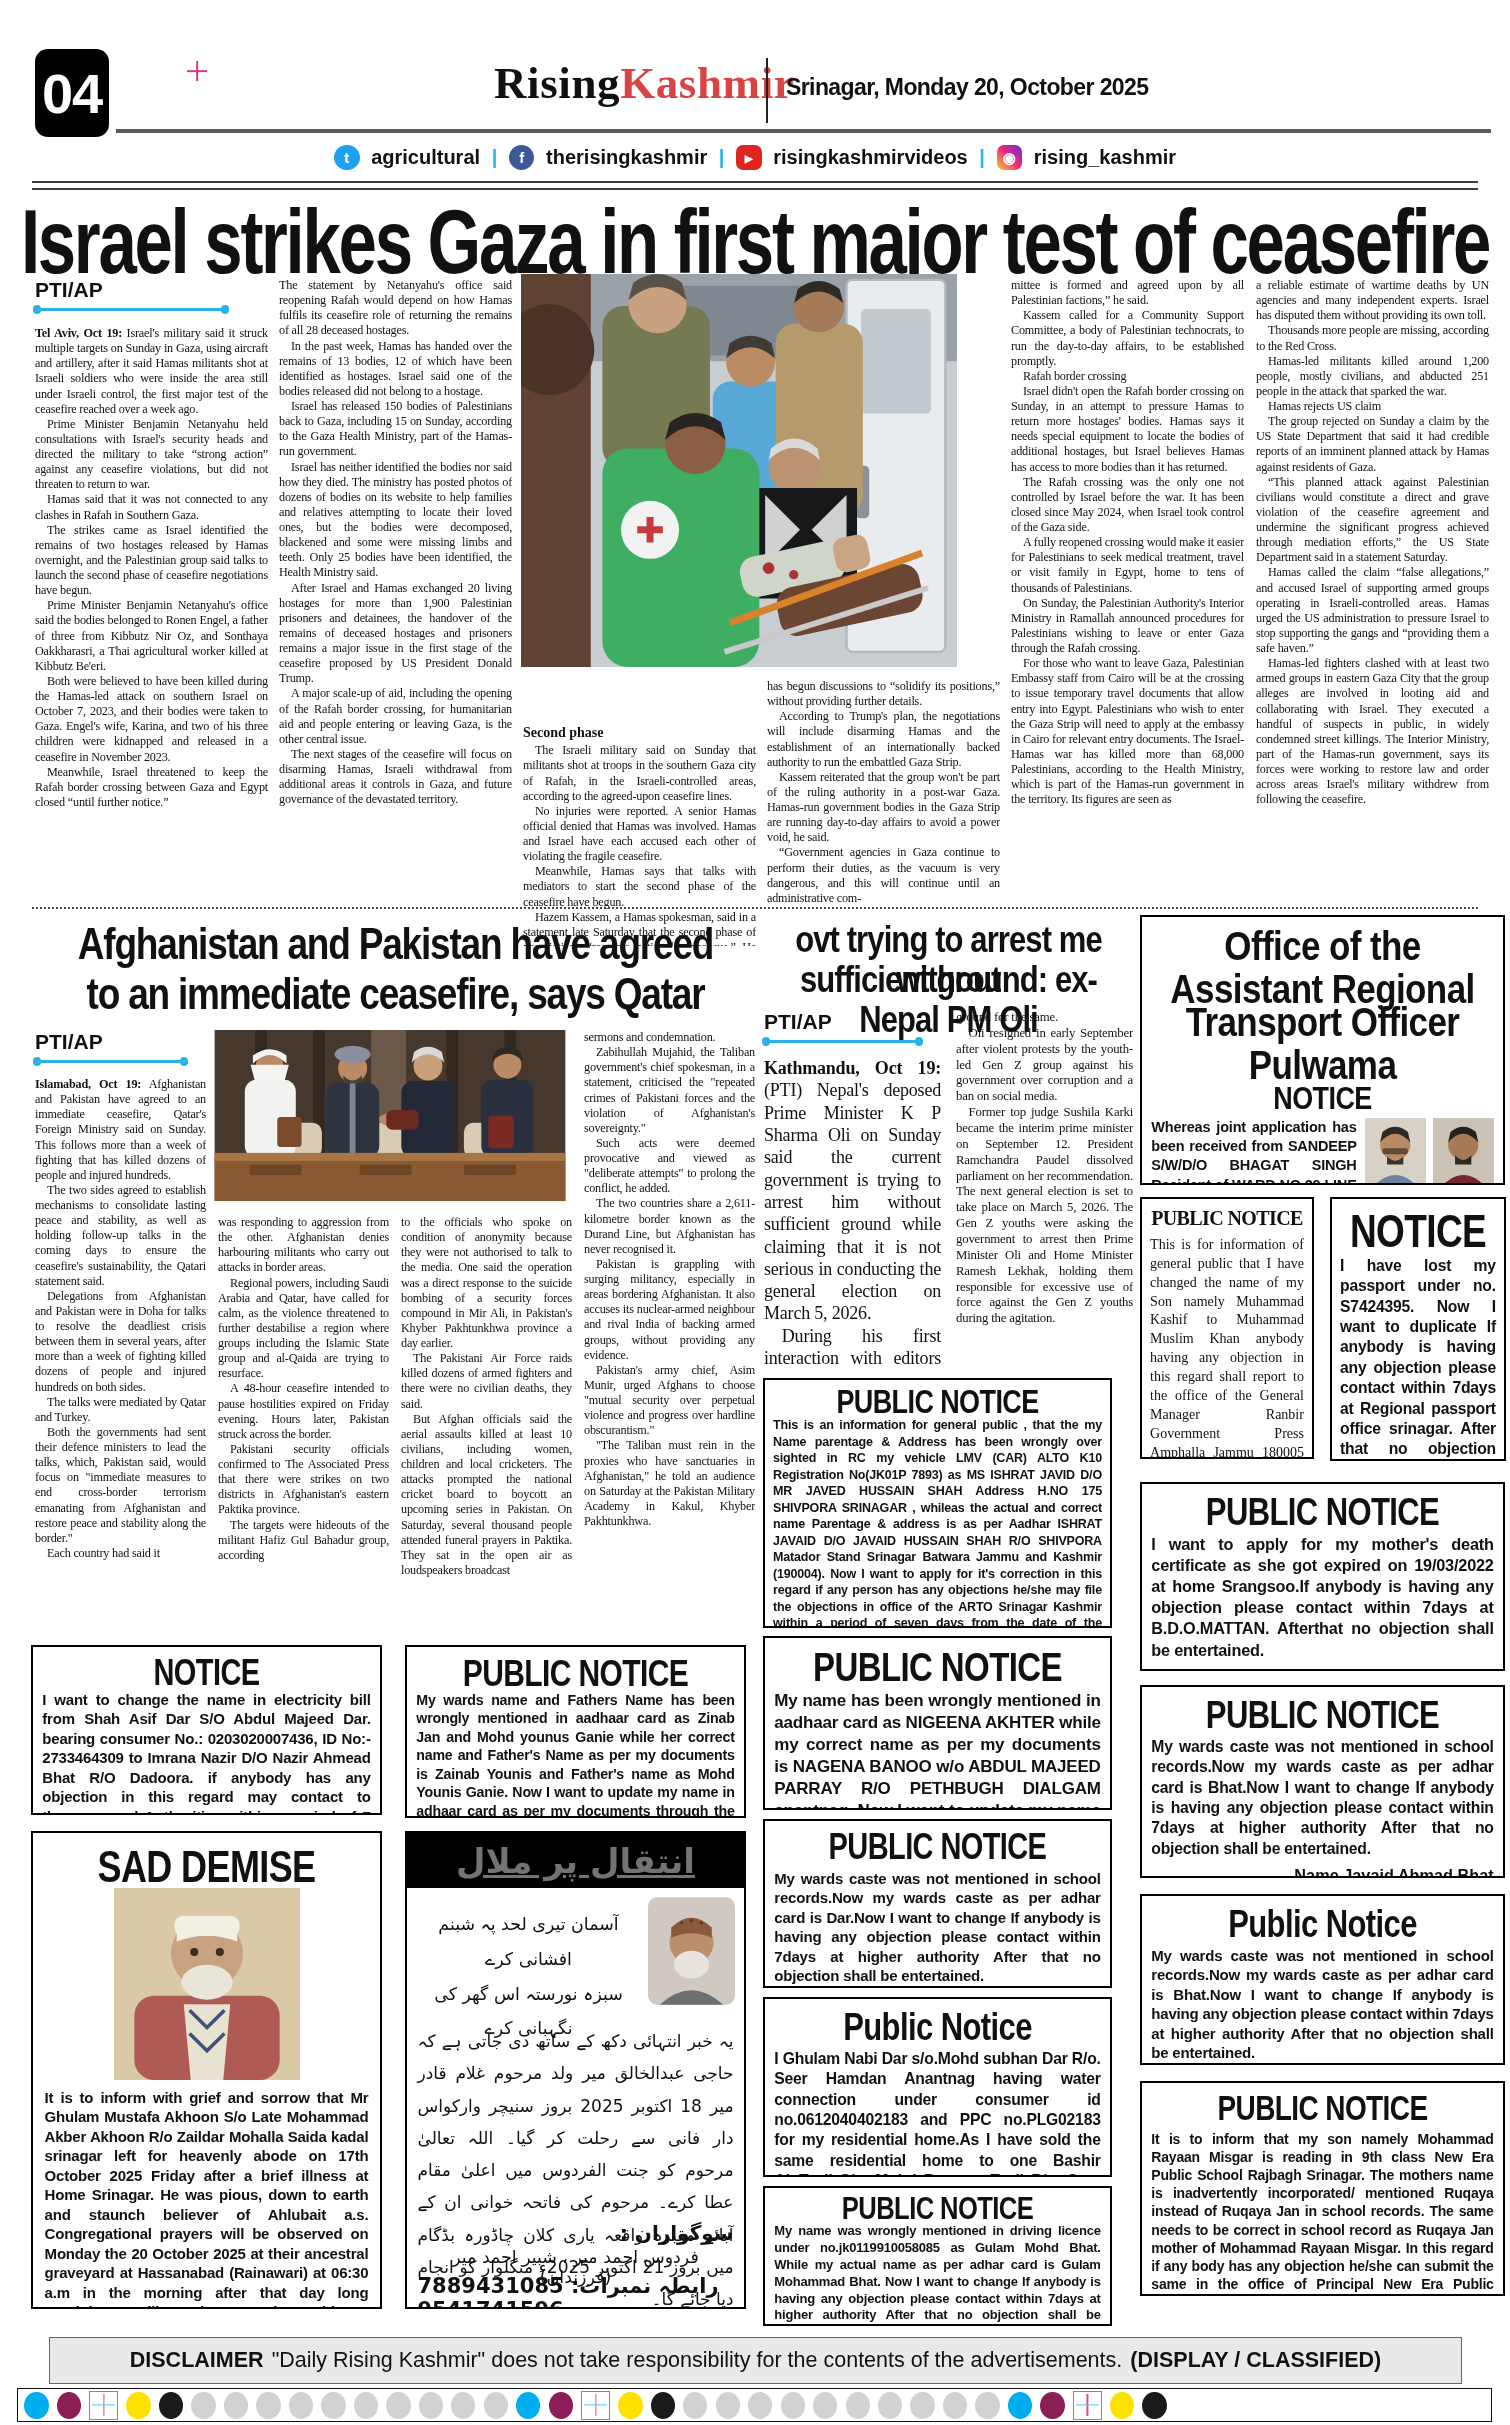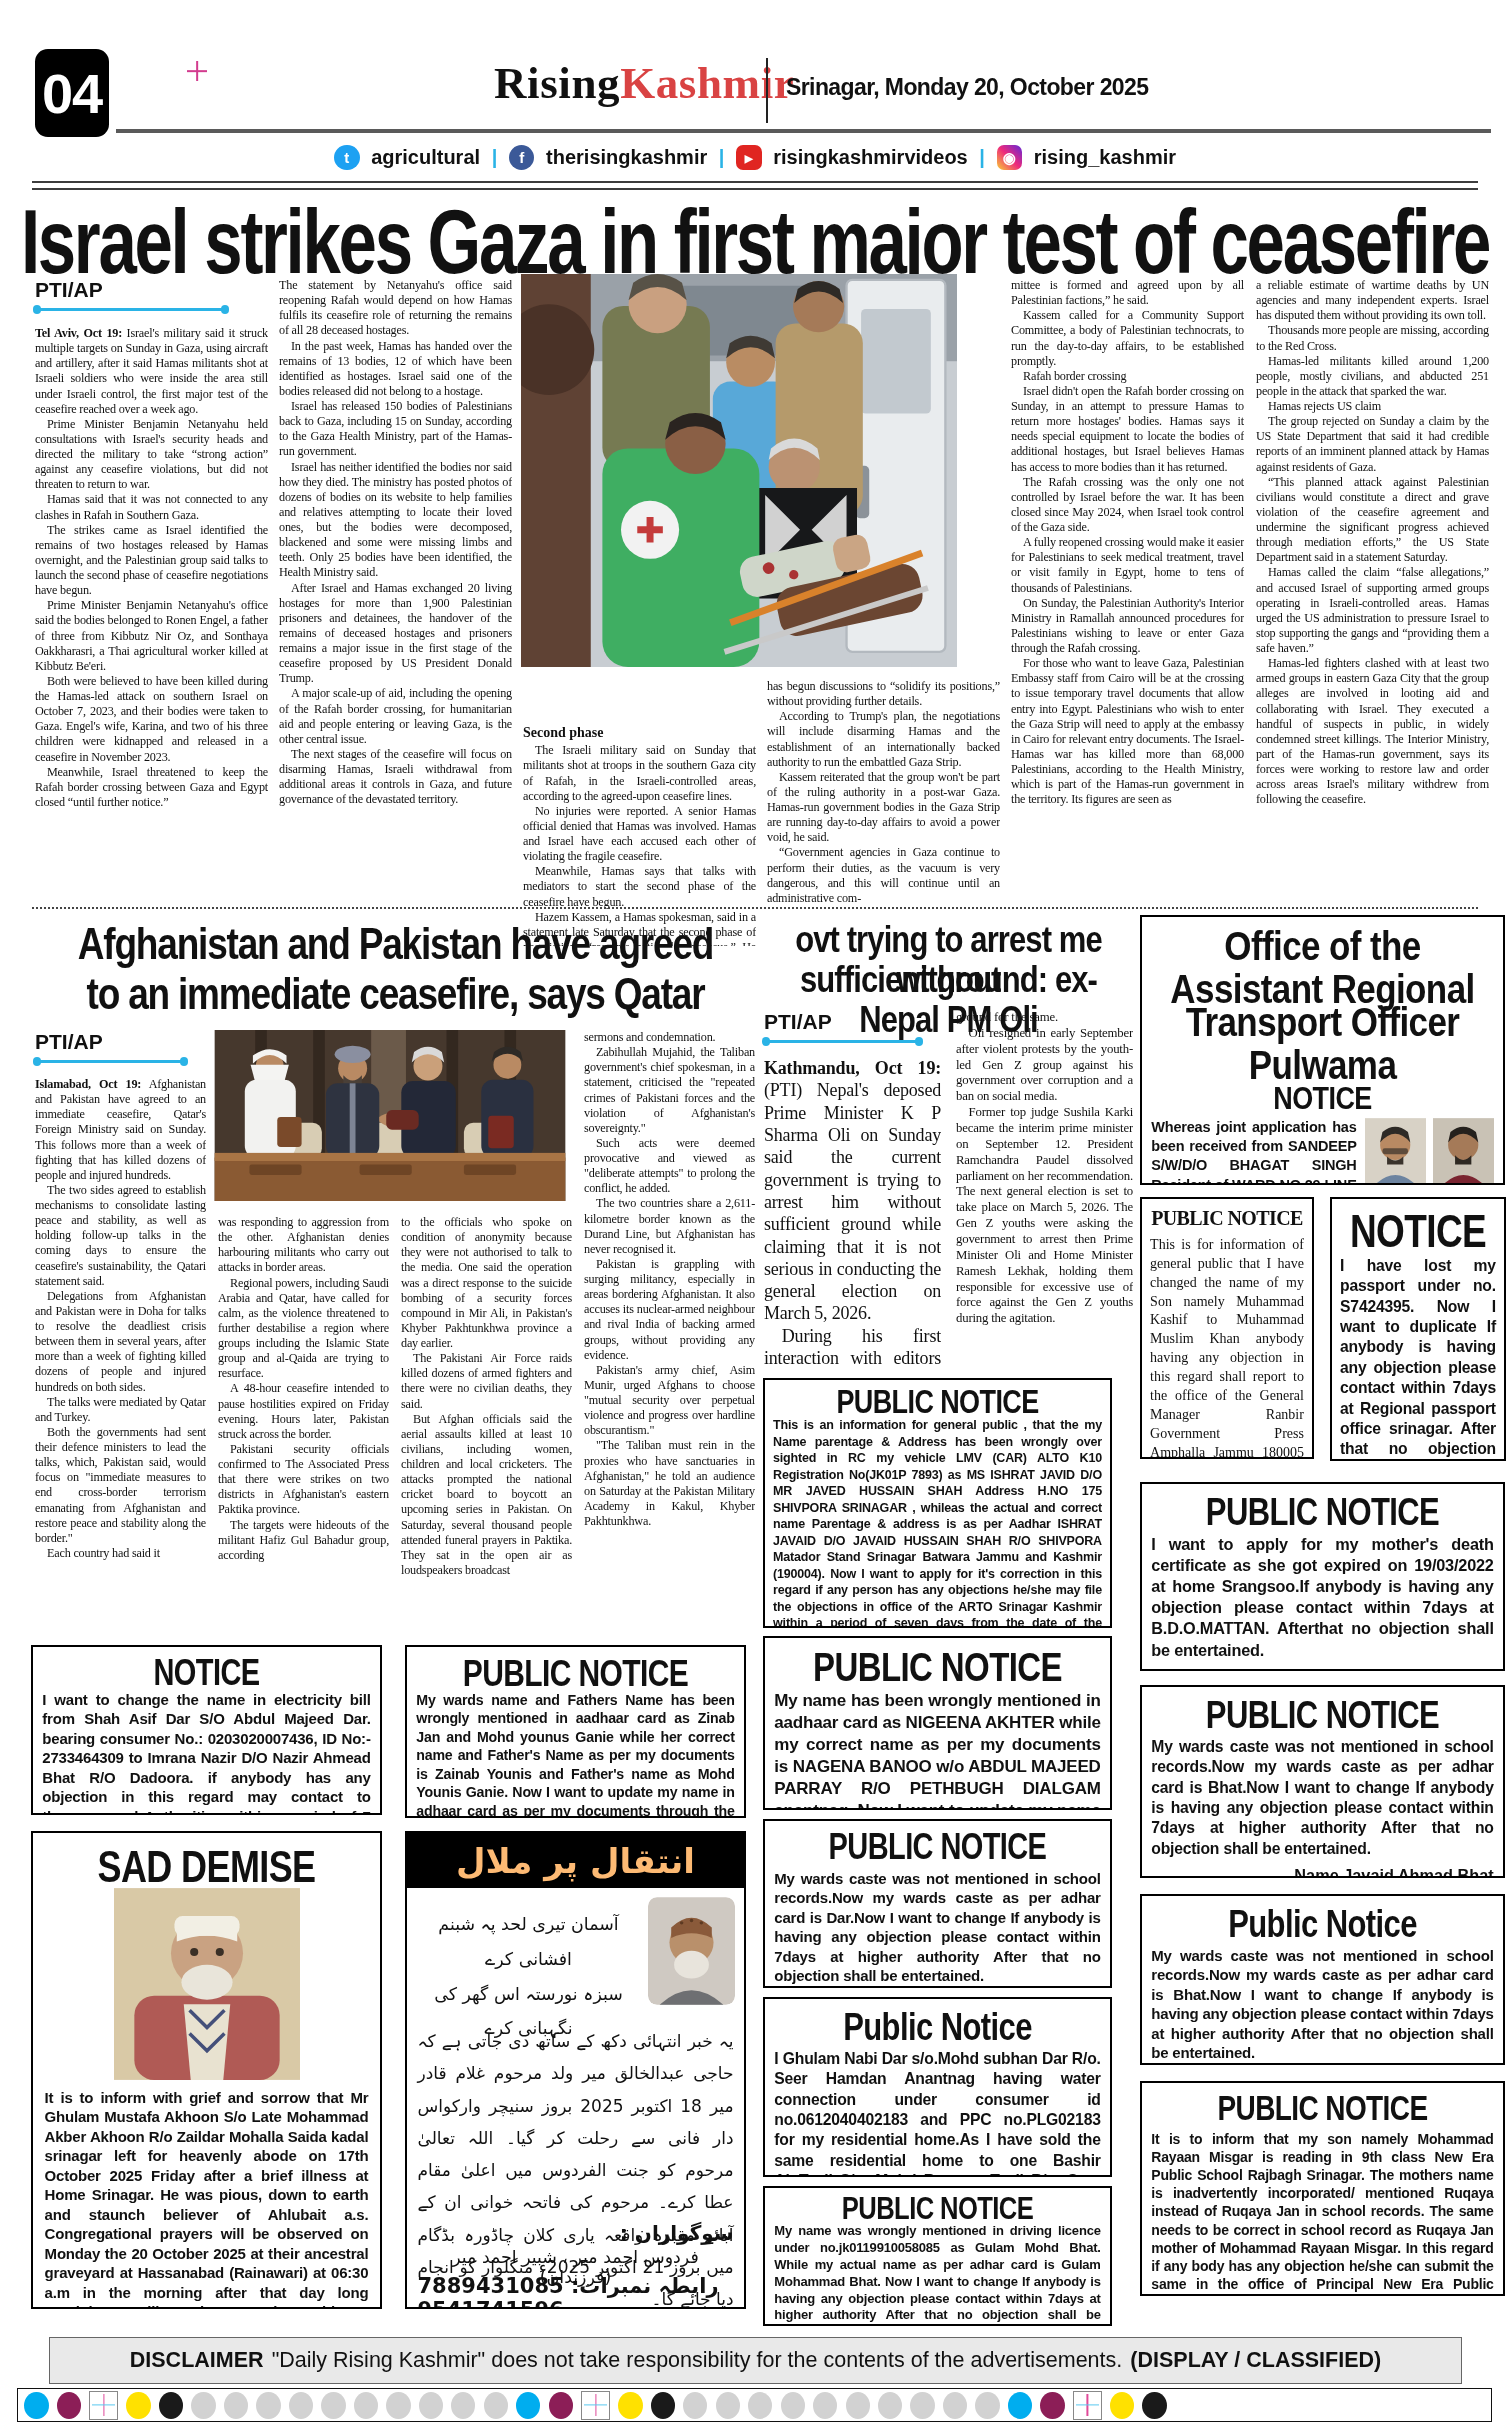--- a/index.html
+++ b/index.html
@@ -46,22 +46,22 @@
   .nbody{font:600 16.3px/1.3 "Liberation Sans",sans-serif;letter-spacing:-0.2px;text-align:justify;white-space:pre-line;}
   .nbody.serif{font:400 15.7px/1.35 "Liberation Serif",serif;letter-spacing:0;}
   .nsig{font:700 17.4px/1.25 "Liberation Sans",sans-serif;text-align:right;margin-top:5.8px;}
   
   .arto-title{font:900 35px/1.08 "Liberation Sans",sans-serif;letter-spacing:-0.6px;text-align:center;
               transform:scaleY(1.15);transform-origin:center top;}
   .arto-body{font:600 14.5px/1.32 "Liberation Sans",sans-serif;text-align:justify;letter-spacing:-0.2px;}
   .arto-photos{float:right;margin:0 0 5.8px 8.1px;display:flex;gap:7px;}
   
   .urdu{font-family:"DejaVu Sans",sans-serif;direction:rtl;}
-  .urdu-band{background:#000;color:#fdba74;display:flex;align-items:center;justify-content:center;
-             font:700 34px "DejaVu Sans",sans-serif;}
+  .urdu-band{background:#000;color:#737373;display:flex;align-items:center;justify-content:center;
+             font:700 34px "DejaVu Sans",sans-serif;text-decoration:underline;}
   
   .disc{background:#e9e9e9;border:1.7px solid #666;display:flex;align-items:center;justify-content:center;
         gap:8.1px;font:400 21.5px "Liberation Sans",sans-serif;}
   .disc b{font-weight:800;}
   
   .regstrip{border:1.2px solid #111;background:#fff;display:flex;align-items:center;gap:8.1px;padding:2.3px 5.8px;box-sizing:border-box;}
   .regdot{width:24.4px;height:27px;border-radius:50%;flex:0 0 auto;}
   .regcell{width:27px;height:27px;border:0.6px solid #888;position:relative;flex:0 0 auto;background:#fff;}
   .regcell::before{content:"";position:absolute;left:50%;top:2.3px;bottom:2.3px;width:1.2px;background:#e04a9a;transform:translateX(-50%);}
   .regcell::after{content:"";position:absolute;top:50%;left:2.3px;right:2.3px;height:1.2px;background:#58c8f0;transform:translateY(-50%);}

